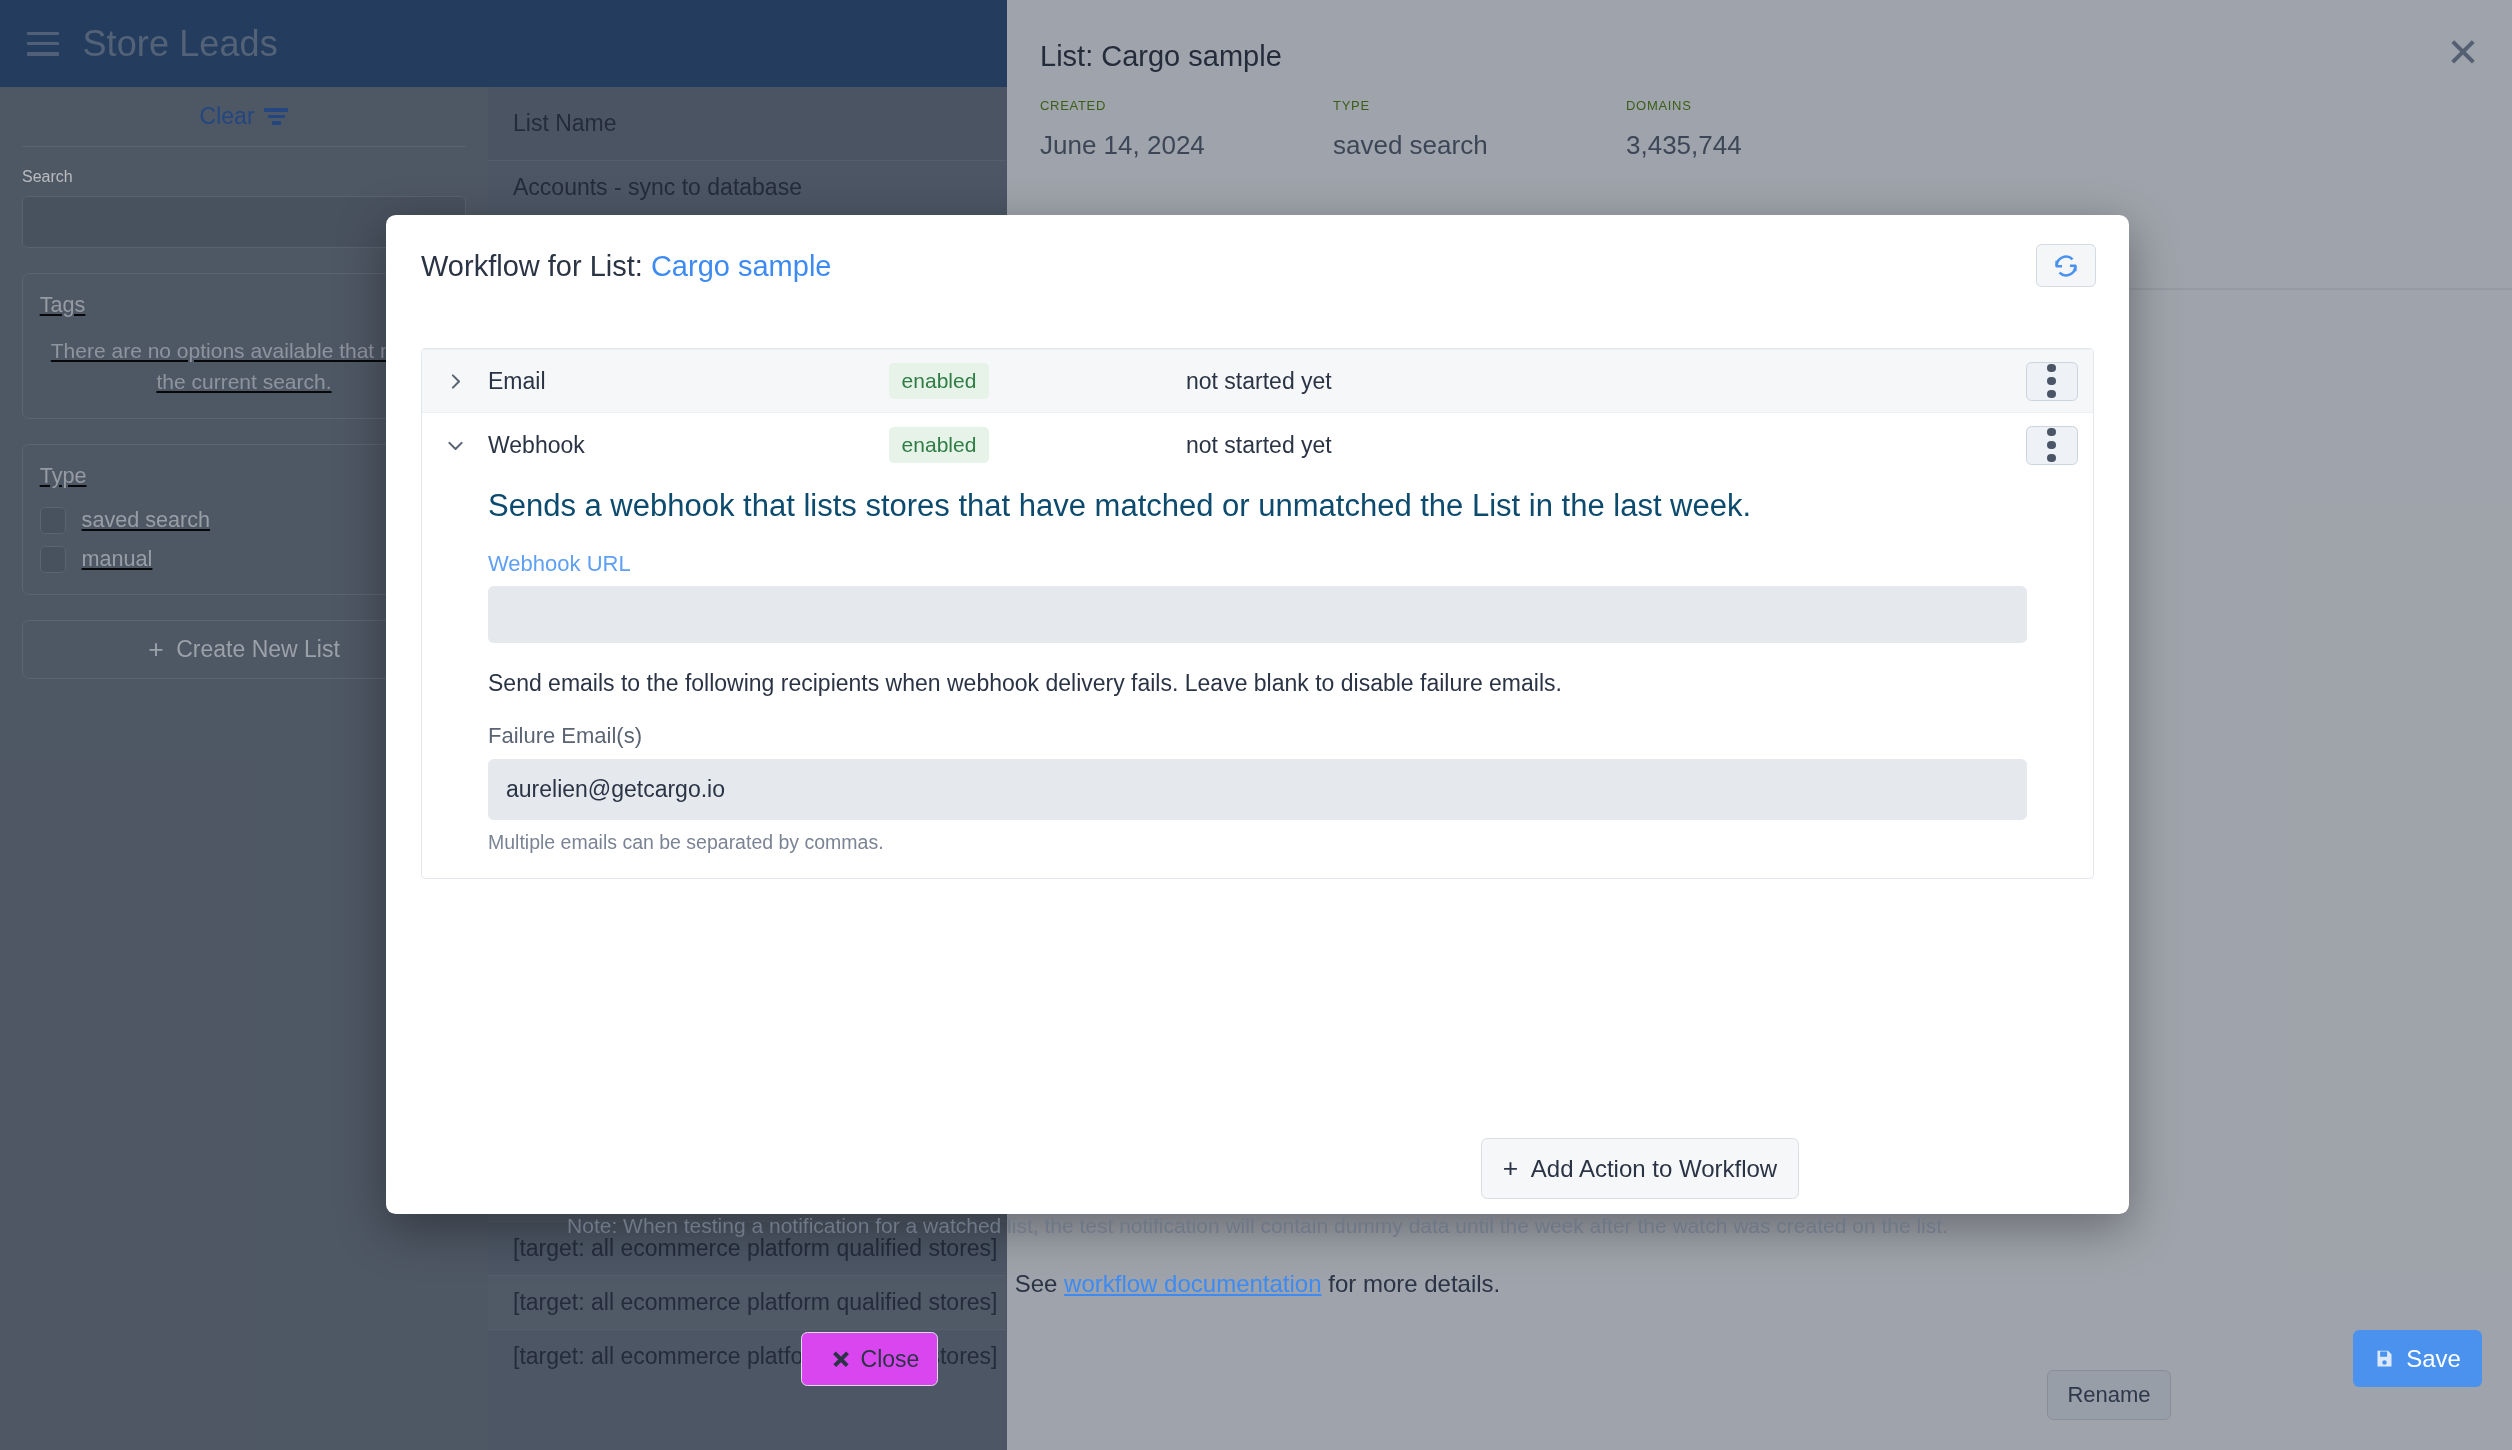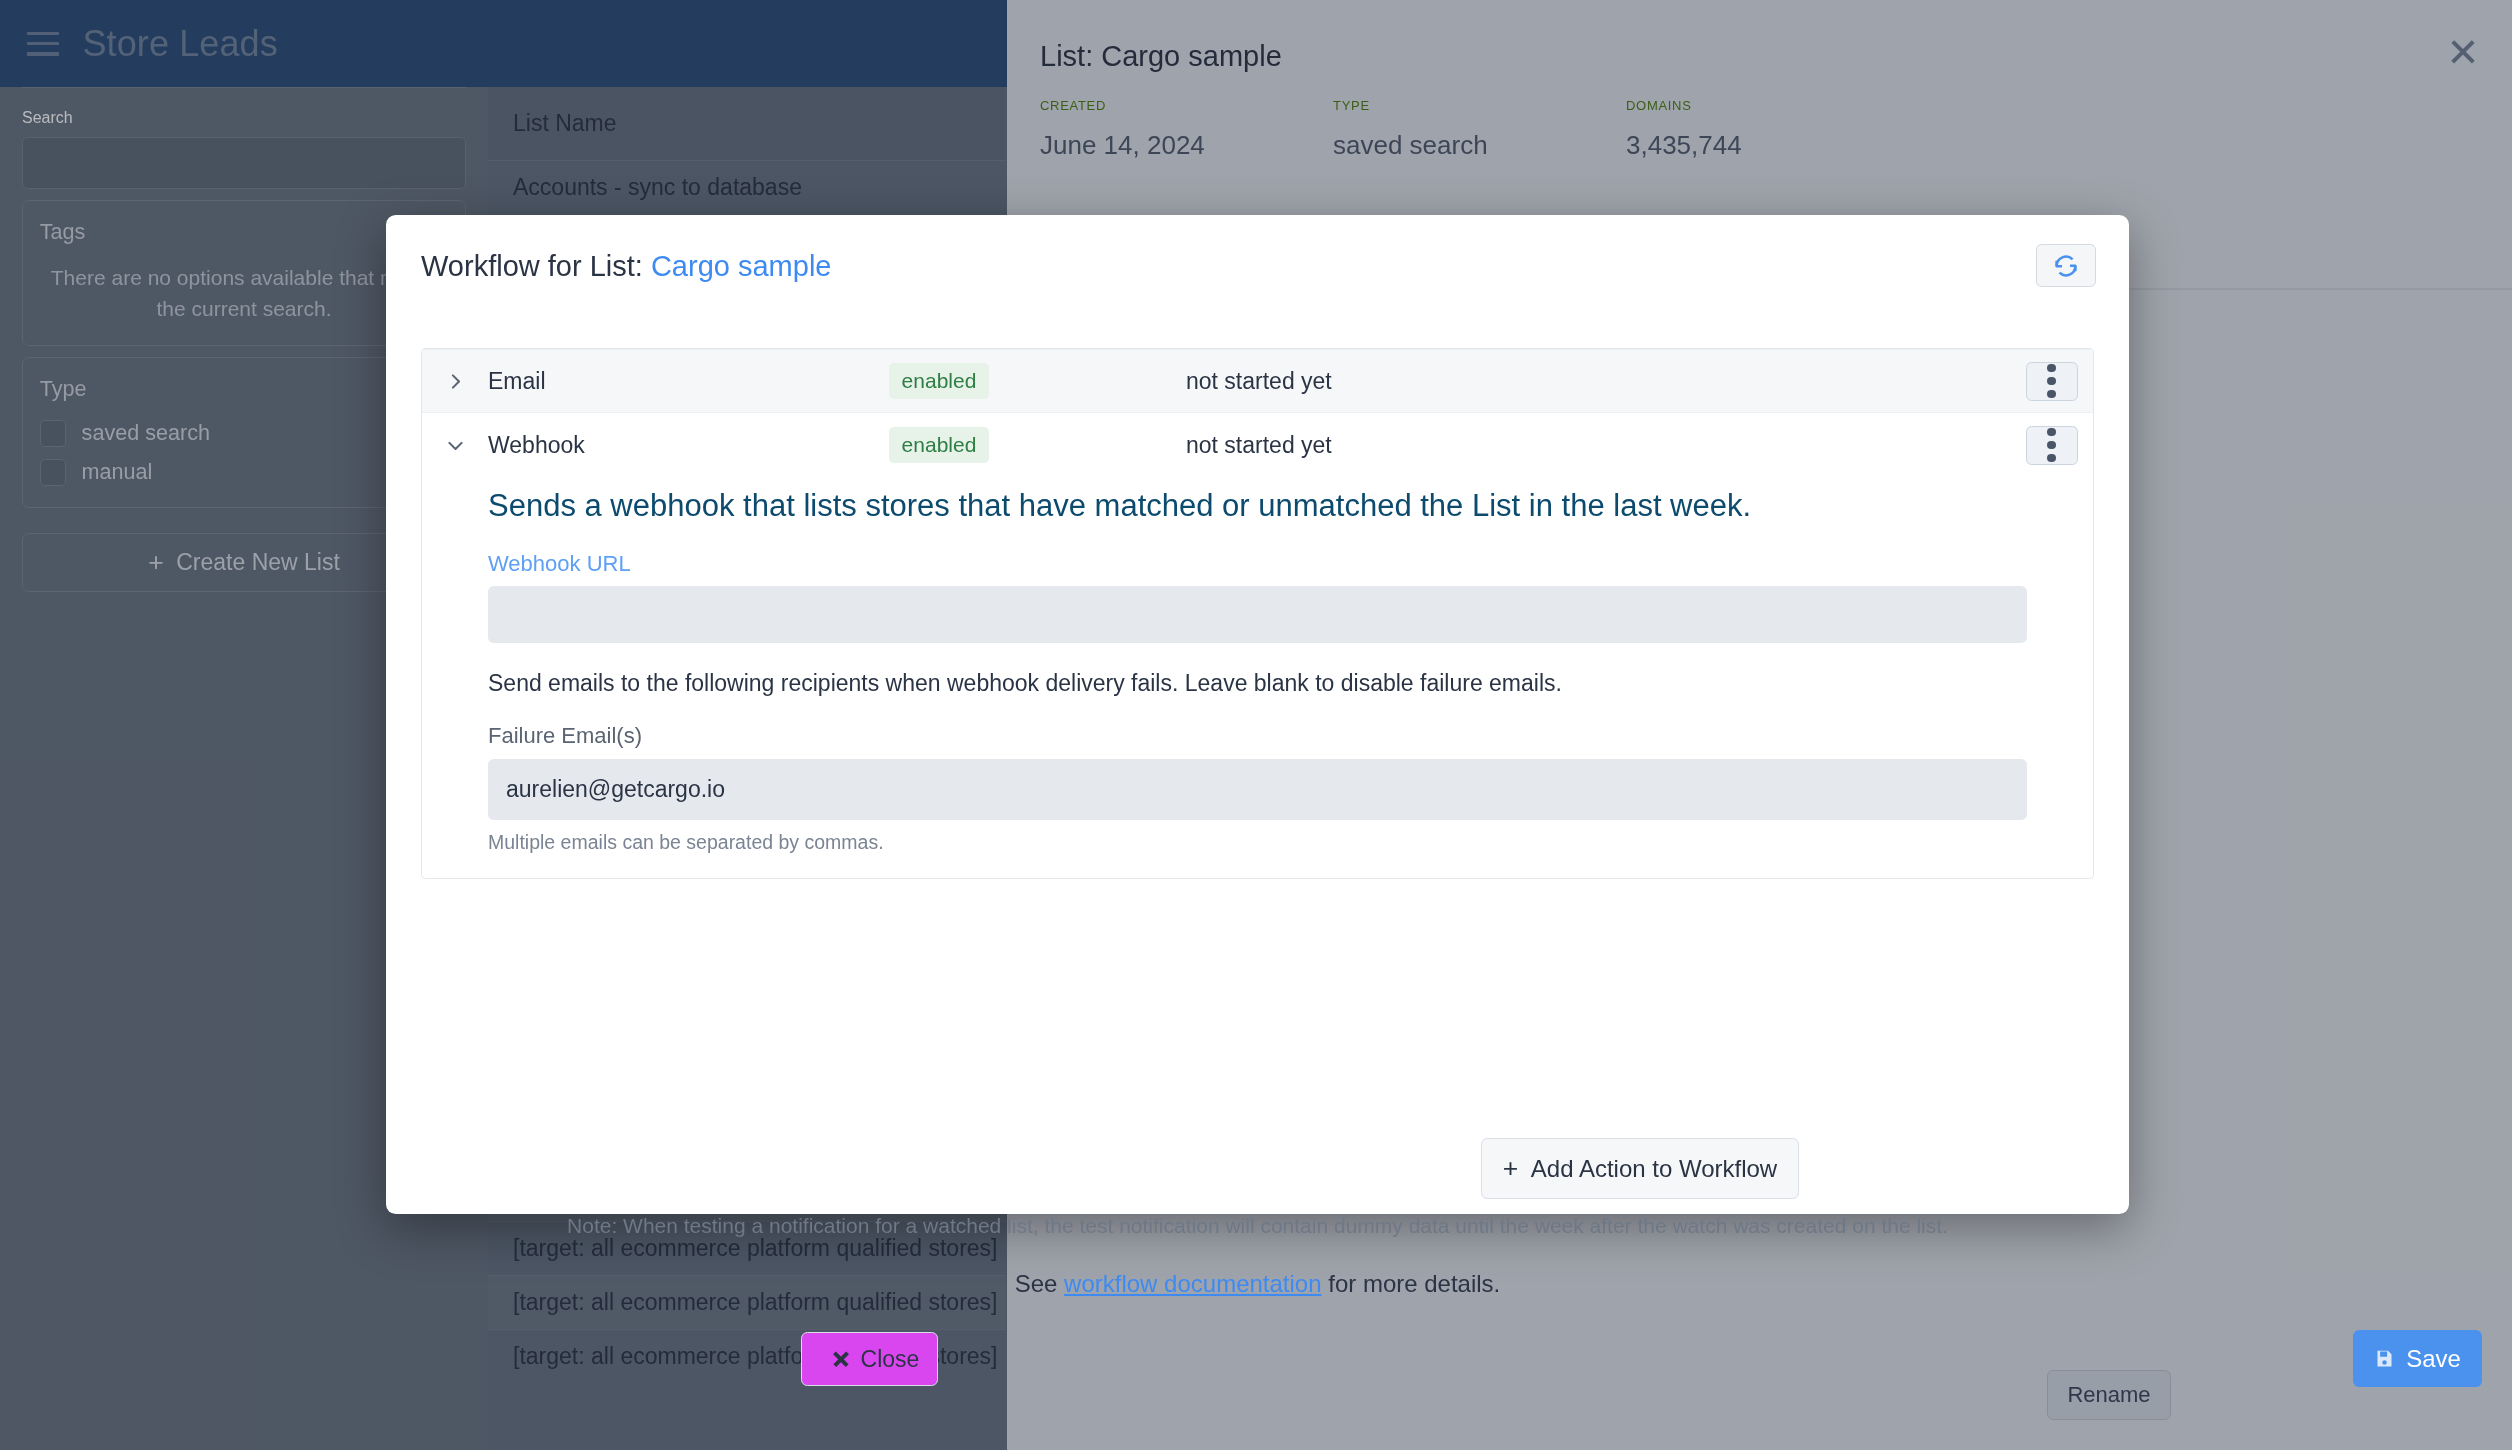--- a/index.html
+++ b/index.html
@@ -32,21 +32,21 @@
   .clear-row { display:flex; align-items:center; justify-content:center; gap:9.8px; height:59px; }
   .clear-label { color:#2a5aa8; font-size:23px; }
   .filt-icon { display:flex; flex-direction:column; align-items:center; gap:2.8px; }
   .filt-icon i { display:block; background:#2a5aa8; height:3.5px; border-radius:0.7px; }
   .filt-icon i:nth-child(1){ width:24px;} .filt-icon i:nth-child(2){ width:16.7px;} .filt-icon i:nth-child(3){ width:8.4px;}
   .hr { height:1.4px; background:#79828f; margin:0 22px; }
 
   .fld-label { color:#ffffff; font-size:16px; margin:21px 0 9.8px 22px; }
   .fld-box { margin:0 22px; height:52px; background:#5f6976; border:1.4px solid #79828f; border-radius:5.6px; }
 
-  .card { margin:11px 22px 0 22px; border:1.4px solid #7b8490; border-radius:7px; padding:18px 16.7px 21px 16.7px; }
+  .card { margin:25px 22px 0 22px; border:1.4px solid #7b8490; border-radius:7px; padding:18px 16.7px 21px 16.7px;text-decoration:underline; }
   .card-title { color:#cdd2d8; font-size:21.6px; margin-bottom:18px; }
   .card-empty { color:#c3c9d1; font-size:21px; text-align:center; line-height:1.45; }
   .chk-row { display:flex; align-items:center; gap:15.4px; margin-top:12.6px; }
   .chk { width:26.5px; height:26.5px; background:#5f6976; border:1.4px solid #7b8490; border-radius:4.9px; }
   .chk-lbl { color:#d2d7dd; font-size:21.6px; }
 
   .create-btn {
     margin:25px 22px 0 22px; height:59px; border:1.4px solid #7b8490; border-radius:7px;
     display:flex; align-items:center; justify-content:center; gap:12.6px;
     color:#d6dbe1; font-size:23px;
@@ -191,20 +191,28 @@
     <div class="topbar">
       <div class="hamburger">
         <span></span>
           <span></span>
           <span></span>
       </div>
       <div class="brand">Store Leads</div>
     </div>
 
     <div class="left-panel">
+      <div class="clear-row">
+        <span class="clear-label">Clear</span>
+        <span class="filt-icon">
+            <i></i>
+            <i></i>
+            <i></i>
+          </span>
+      </div>
       <div class="hr"></div>
 
       <div class="fld-label">Search</div>
       <div class="fld-box"></div>
 
       <div class="card">
         <div class="card-title">Tags</div>
         <div class="card-empty">There are no options available that match the current search.</div>
       </div>
 

